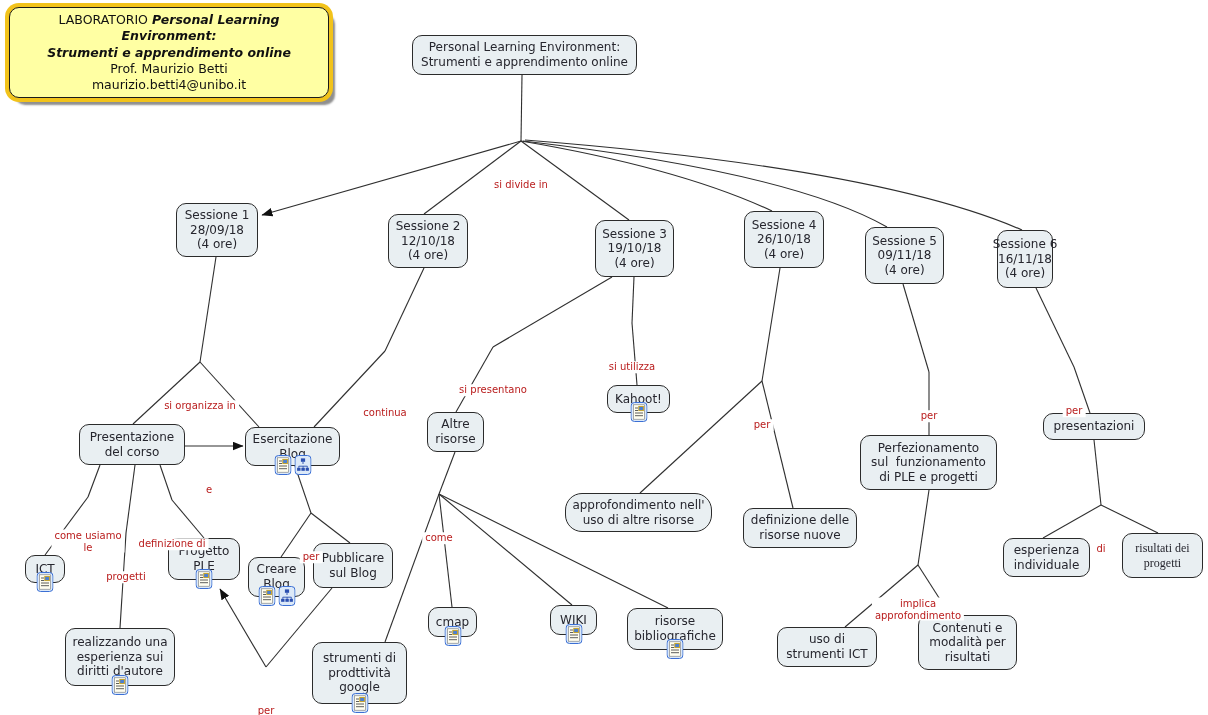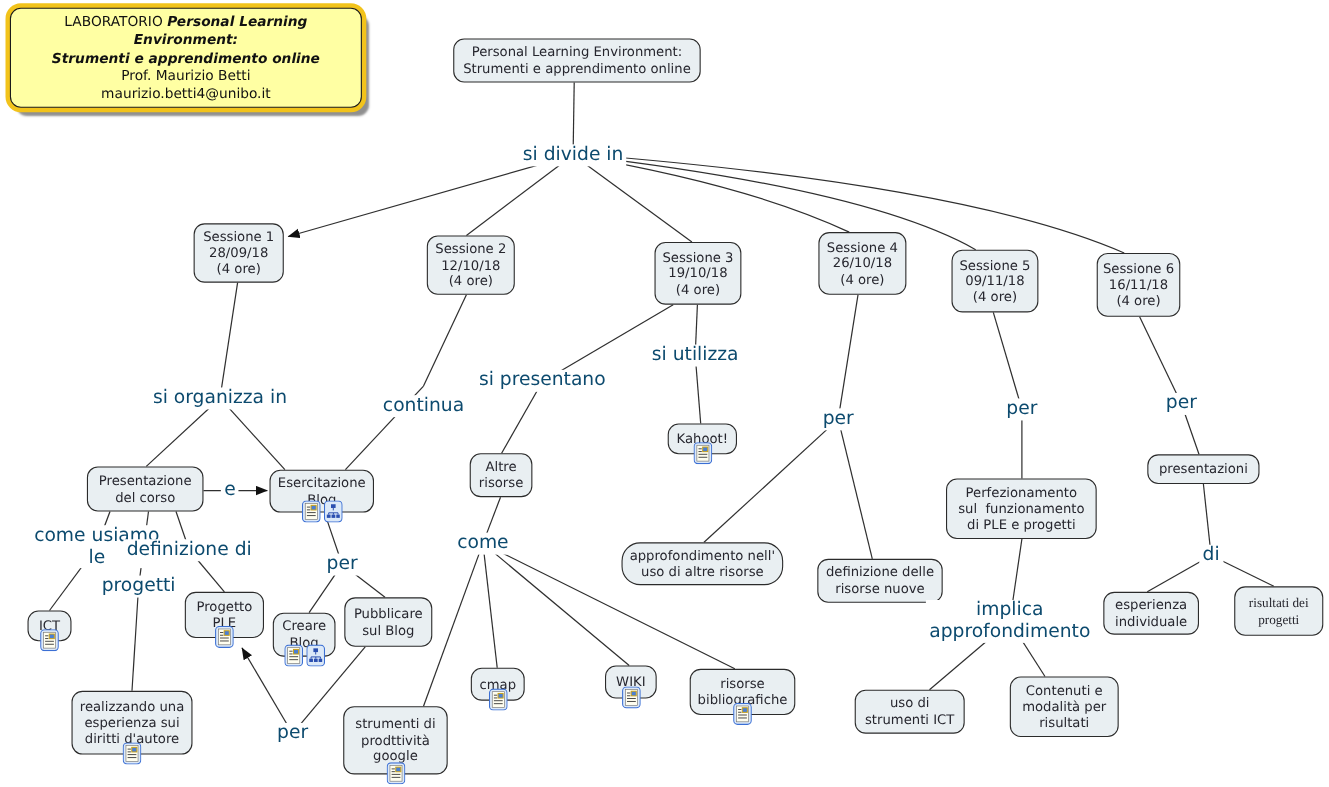--- a/index.html
+++ b/index.html
@@ -9,21 +9,21 @@
 
   .node{position:absolute;box-sizing:border-box;background:#e9eff2;border:1px solid #2b2b2b;
         border-radius:10px;display:flex;align-items:center;justify-content:center;
         text-align:center;font-size:12px;line-height:1.22;color:#26262e;padding:1px 2px;}
   .node > .txt{white-space:pre;display:block;}
 
   .icons{position:absolute;bottom:-10px;left:50%;transform:translateX(-50%);display:flex;gap:3px;}
   .icon{width:17px;height:20px;display:block;}
 
   .lbl{position:absolute;transform:translate(-50%,-50%);background:#ffffff;padding:0 3px;
-       font-size:17px;line-height:1.15;color:#0c4a6e;text-align:center;white-space:pre;}
+       font-size:10px;line-height:1.15;color:#b91c1c;text-align:center;white-space:pre;margin-top:44px;}
 
   .legend{position:absolute;left:9px;top:7px;width:320px;box-sizing:border-box;background:#ffffa3;
           border:1px solid #1b1b1b;border-radius:10px;box-shadow:0 0 0 4px #f2c31b,6px 7px 2px #8f8f8f;
           padding:4px 10px;text-align:center;font-size:12.5px;line-height:1.3;color:#111;}
   .legend .t{font-weight:bold;font-style:italic;white-space:pre-line;}
 </style>
 </head>
 <body>
 
 <div class="canvas">
@@ -115,21 +115,21 @@
   <div class="node" style="left:744px;top:211px;width:80px;height:57px;">
       <span class="txt">Sessione 4
 26/10/18
 (4 ore)</span>
     </div>
   <div class="node" style="left:865px;top:227px;width:79px;height:57px;">
       <span class="txt">Sessione 5
 09/11/18
 (4 ore)</span>
     </div>
-  <div class="node" style="left:997px;top:230px;width:76px;height:58px;">
+  <div class="node" style="left:997px;top:230px;width:56px;height:58px;">
       <span class="txt">Sessione 6
 16/11/18
 (4 ore)</span>
     </div>
 
   <div class="node" style="left:79px;top:424px;width:106px;height:41px;">
       <span class="txt">Presentazione
 del corso</span>
     </div>
 

